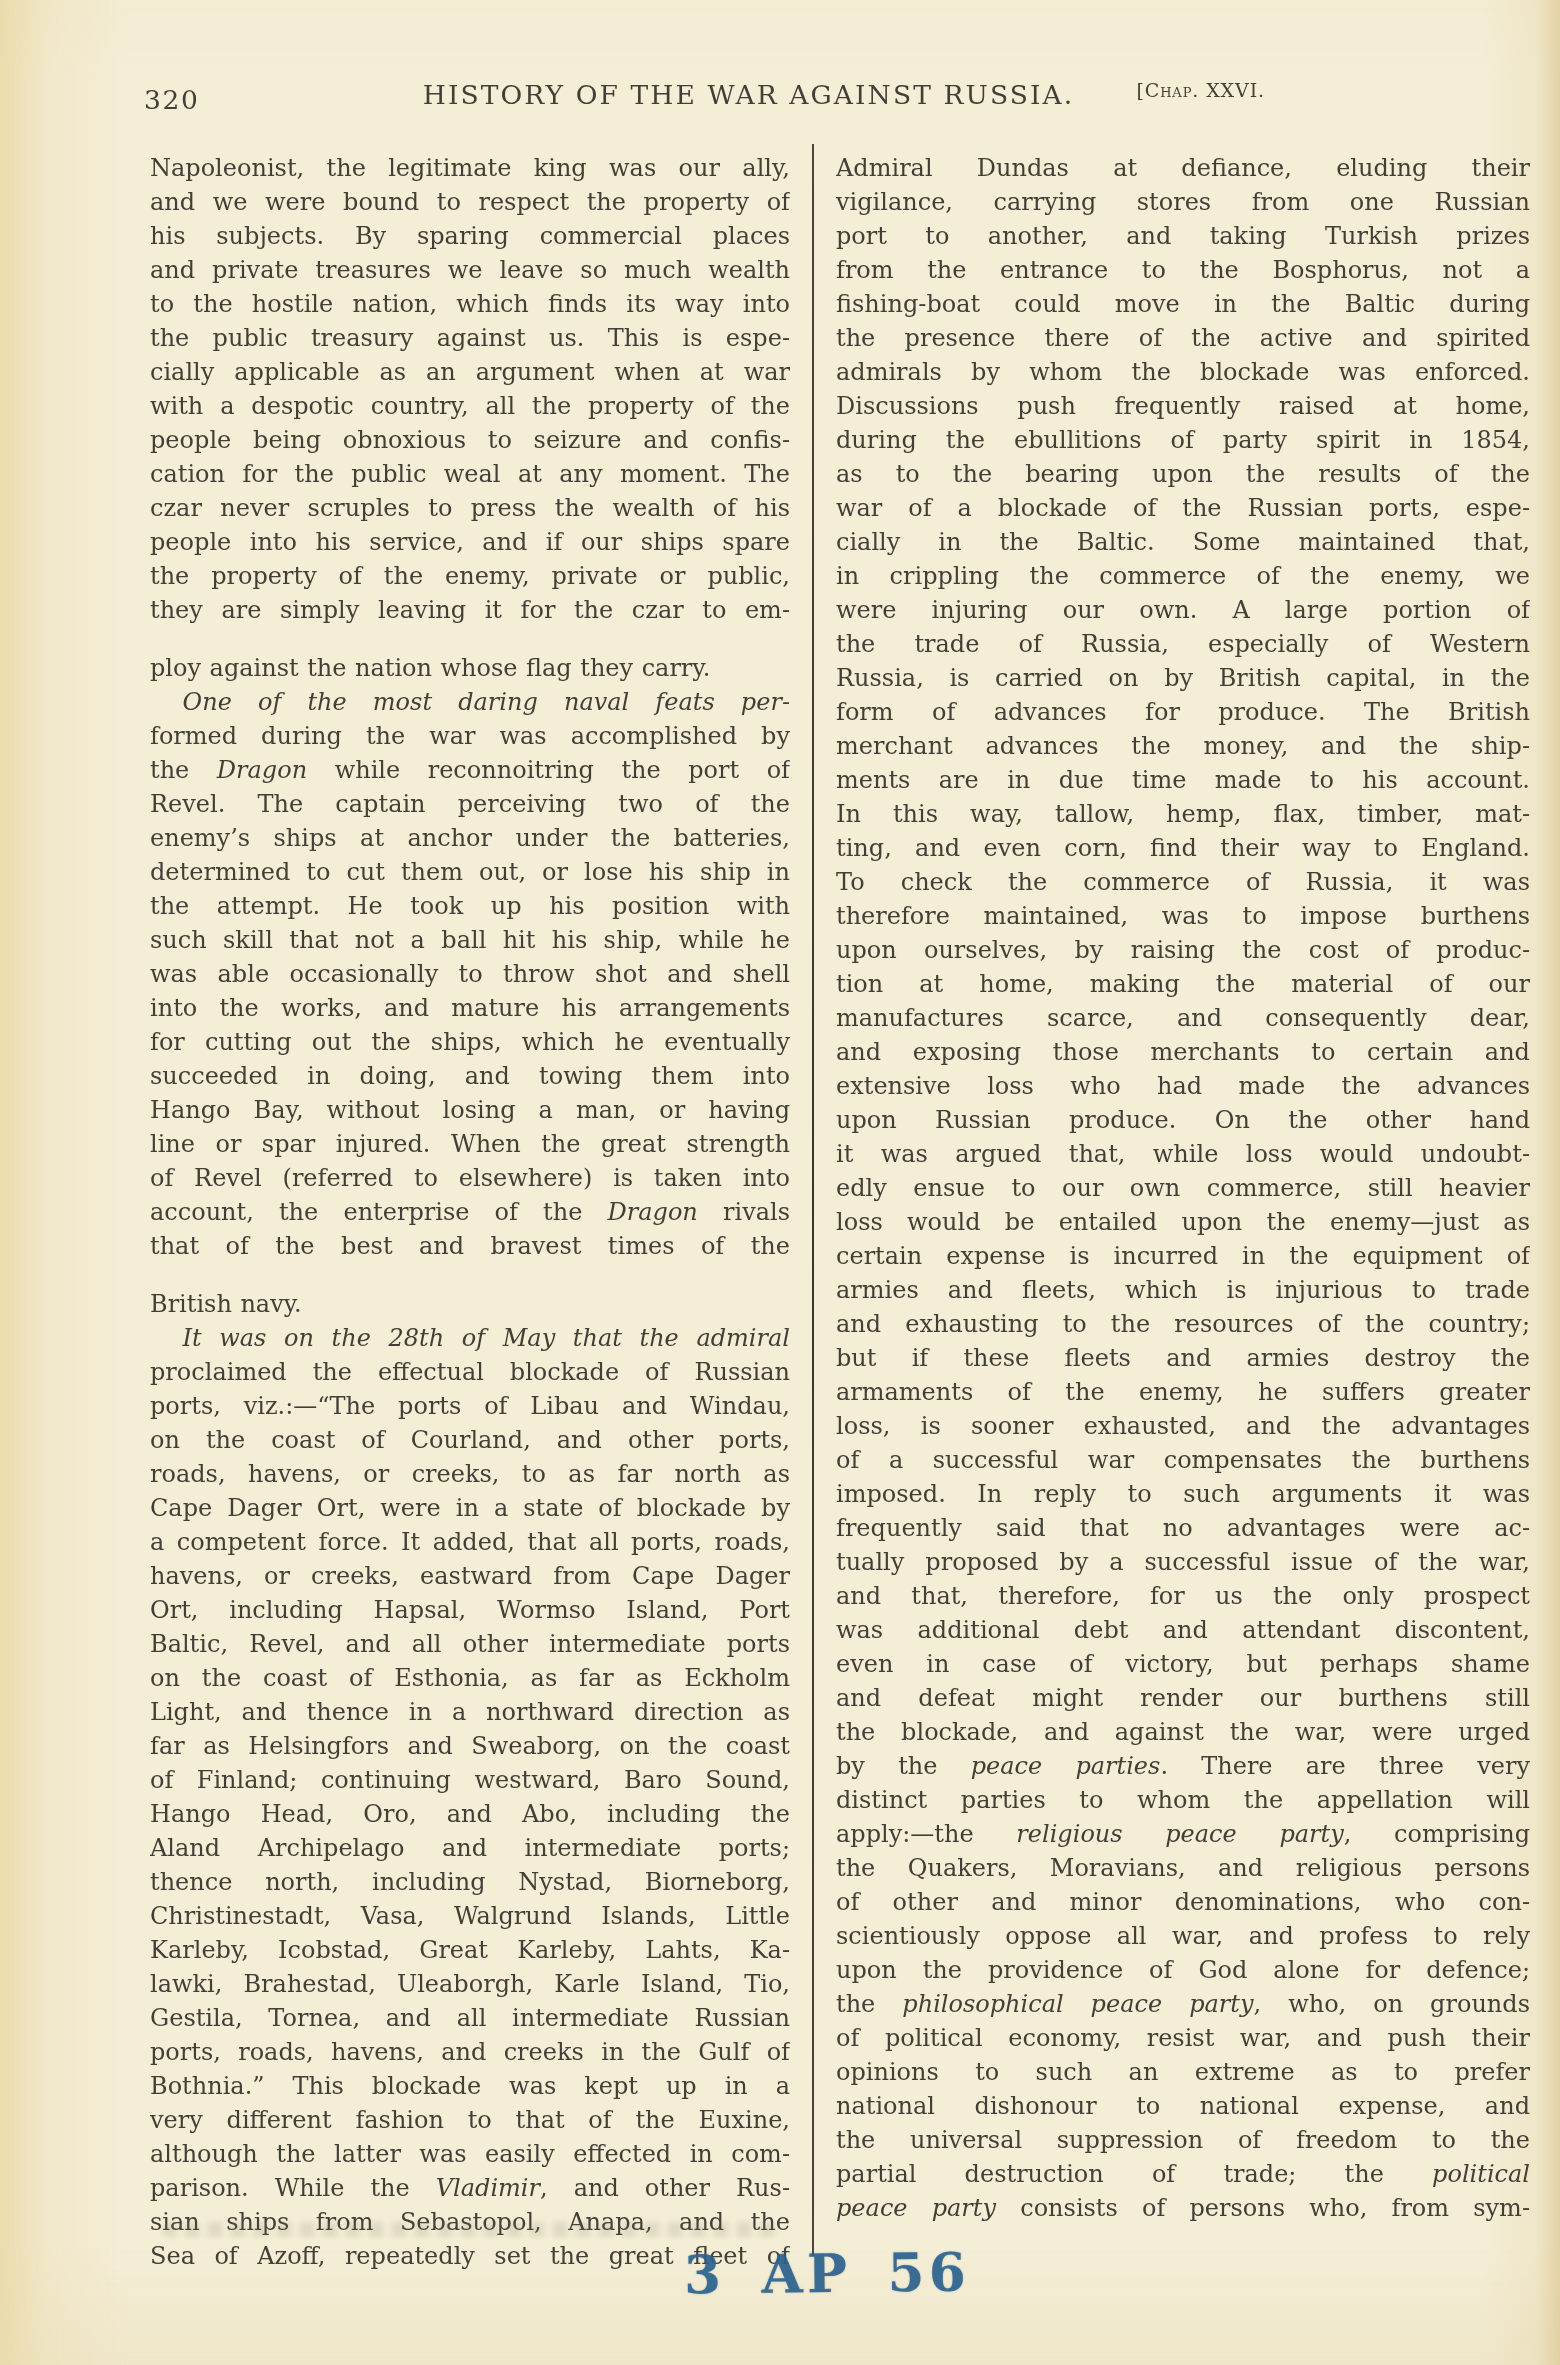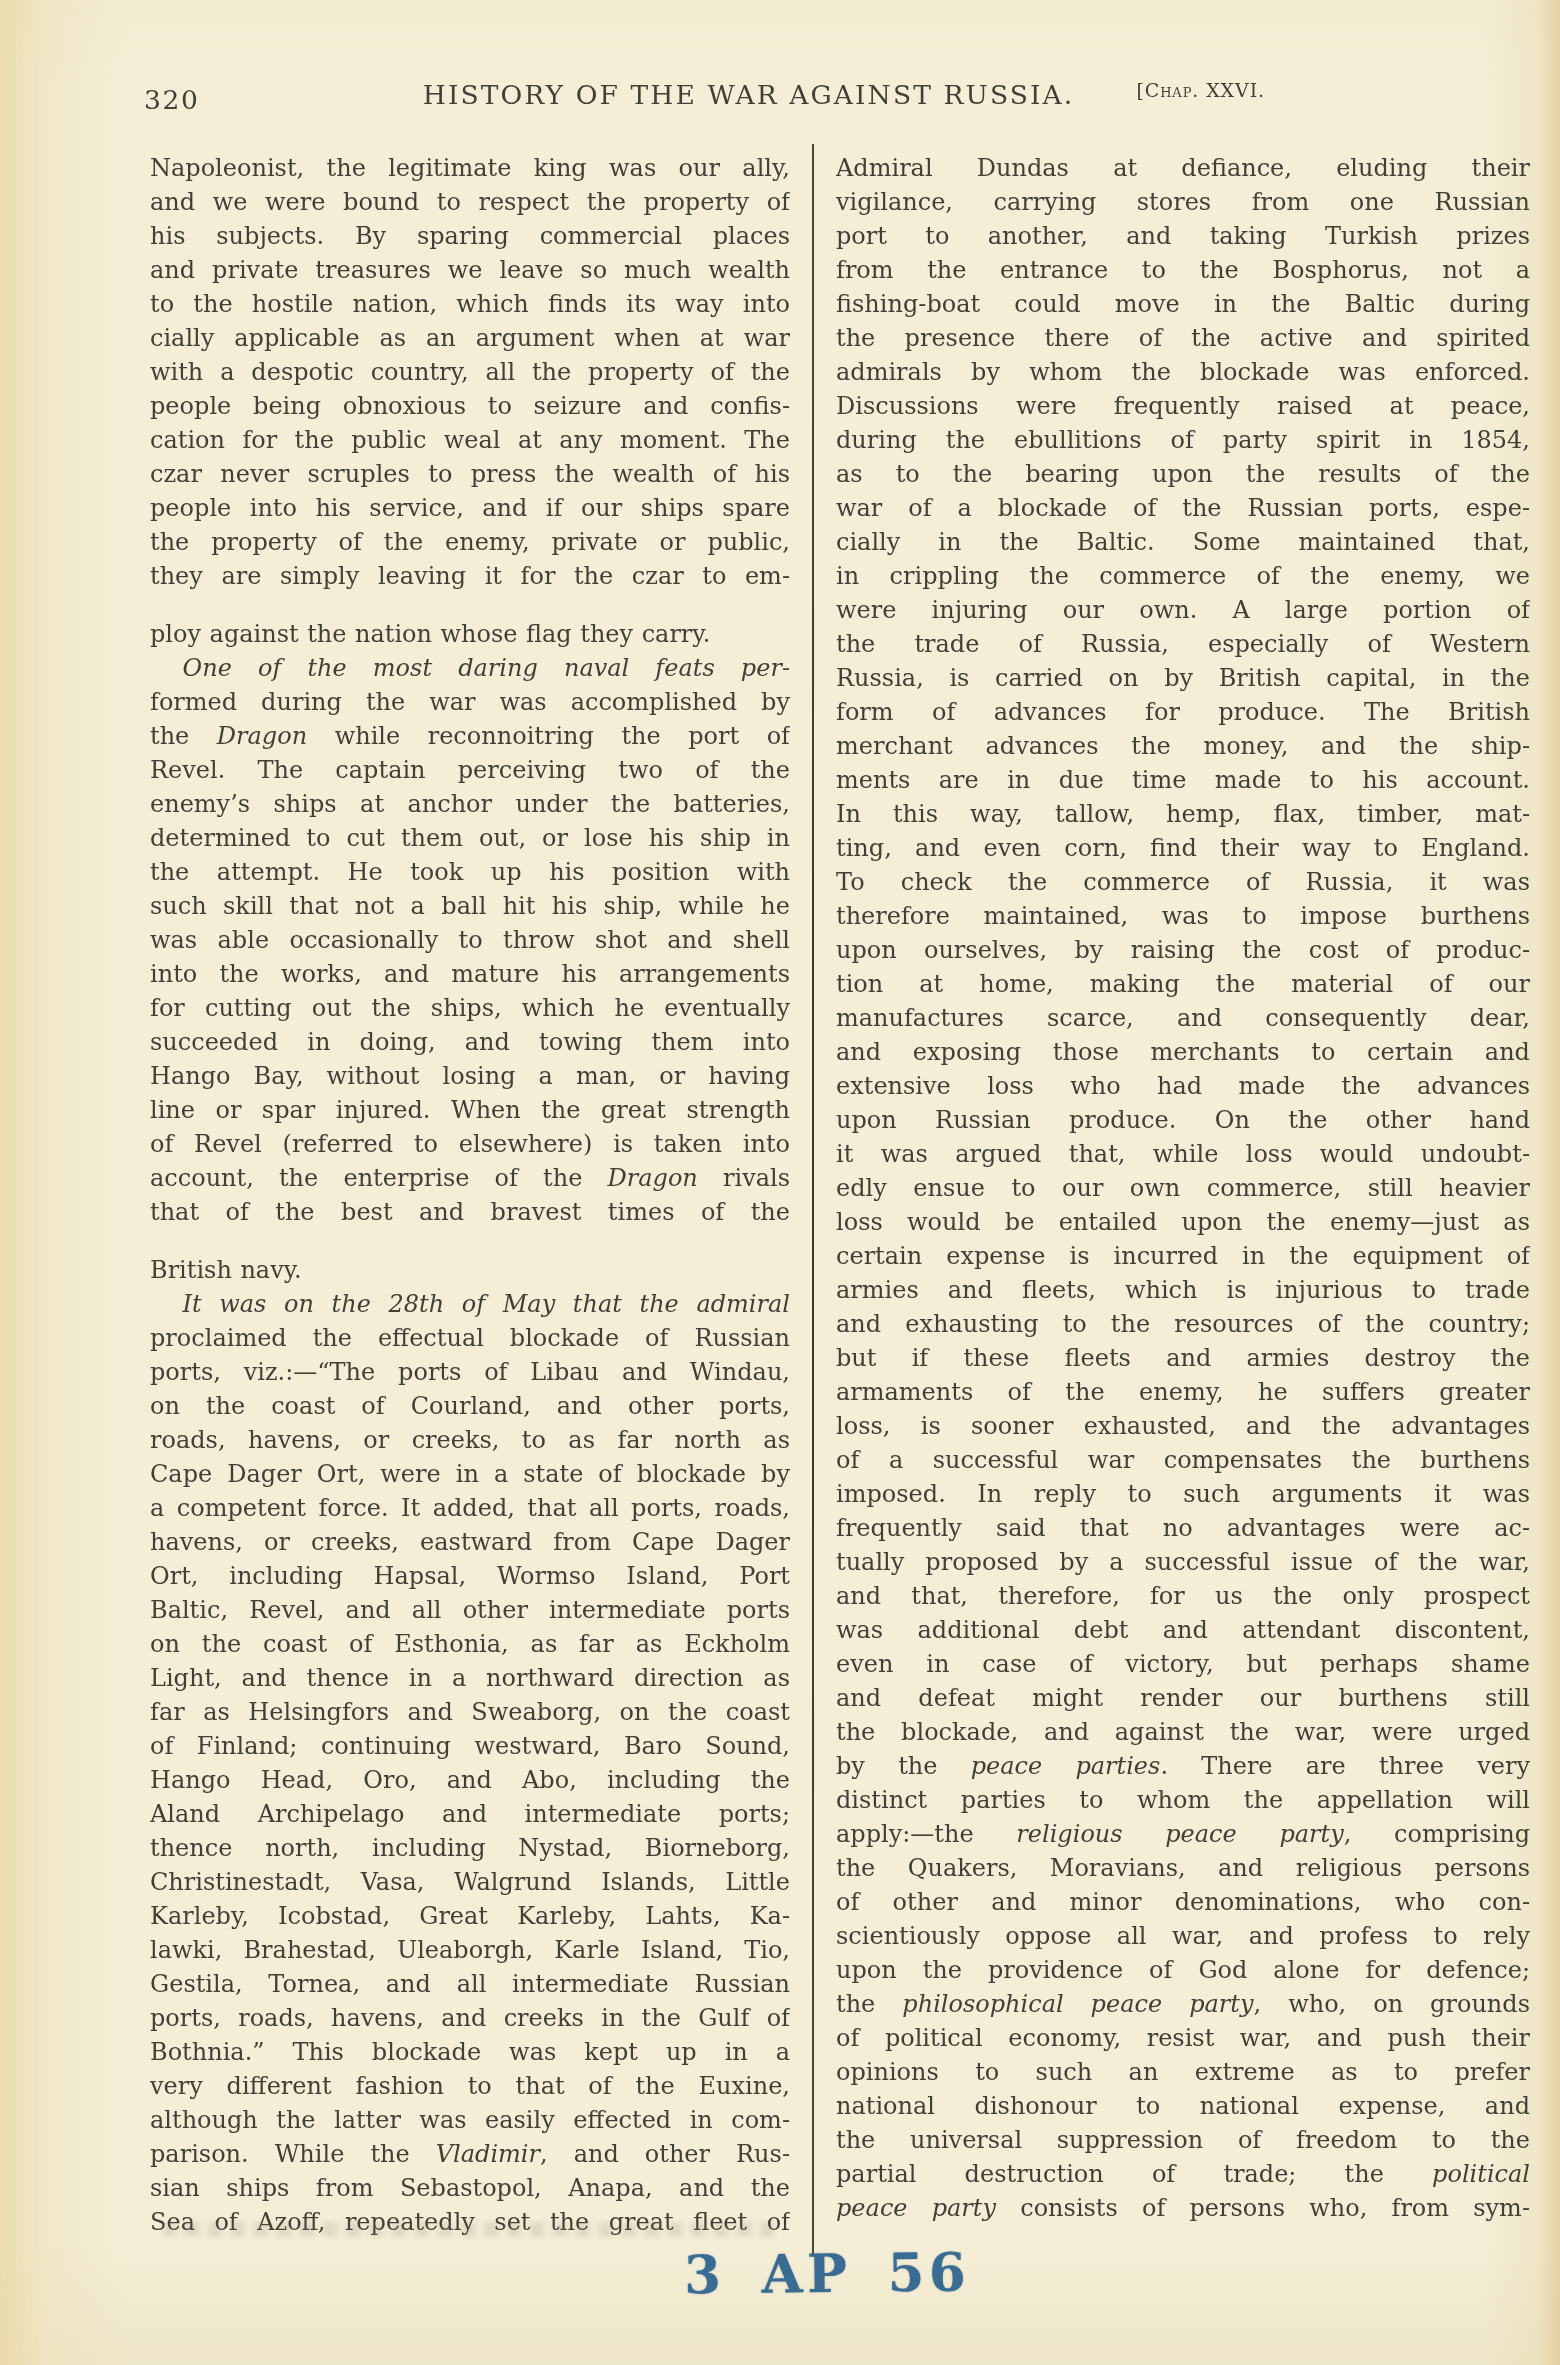--- a/index.html
+++ b/index.html
@@ -98,20 +98,21 @@
 </div>
 
 <div class="column-divider"></div>
 
 <div class="column left" id="left-col">
     <div class="line">Napoleonist, the legitimate king was our ally,</div>
     <div class="line">and we were bound to respect the property of</div>
     <div class="line">his subjects.  By sparing commercial places</div>
     <div class="line">and private treasures we leave so much wealth</div>
     <div class="line">to the hostile nation, which finds its way into</div>
+    <div class="line">the public treasury against us.  This is espe-</div>
     <div class="line">cially applicable as an argument when at war</div>
     <div class="line">with a despotic country, all the property of the</div>
     <div class="line">people being obnoxious to seizure and confis-</div>
     <div class="line">cation for the public weal at any moment.  The</div>
     <div class="line">czar never scruples to press the wealth of his</div>
     <div class="line">people into his service, and if our ships spare</div>
     <div class="line">the property of the enemy, private or public,</div>
     <div class="line">they are simply leaving it for the czar to em-</div>
     <div class="line end">ploy against the nation whose flag they carry.</div>
     <div class="line para">One of the most daring naval feats per-</div>
@@ -162,21 +163,21 @@
     <div class="line">Sea of Azoff, repeatedly set the great fleet of</div>
   </div>
 <div class="column right" id="right-col">
     <div class="line">Admiral Dundas at defiance, eluding their</div>
     <div class="line">vigilance, carrying stores from one Russian</div>
     <div class="line">port to another, and taking Turkish prizes</div>
     <div class="line">from the entrance to the Bosphorus, not a</div>
     <div class="line">fishing-boat could move in the Baltic during</div>
     <div class="line">the presence there of the active and spirited</div>
     <div class="line">admirals by whom the blockade was enforced.</div>
-    <div class="line">Discussions were frequently raised at peace,</div>
+    <div class="line">Discussions push frequently raised at home,</div>
     <div class="line">during the ebullitions of party spirit in 1854,</div>
     <div class="line">as to the bearing upon the results of the</div>
     <div class="line">war of a blockade of the Russian ports, espe-</div>
     <div class="line">cially in the Baltic.  Some maintained that,</div>
     <div class="line">in crippling the commerce of the enemy, we</div>
     <div class="line">were injuring our own.  A large portion of</div>
     <div class="line">the trade of Russia, especially of Western</div>
     <div class="line">Russia, is carried on by British capital, in the</div>
     <div class="line">form of advances for produce.  The British</div>
     <div class="line">merchant advances the money, and the ship-</div>

